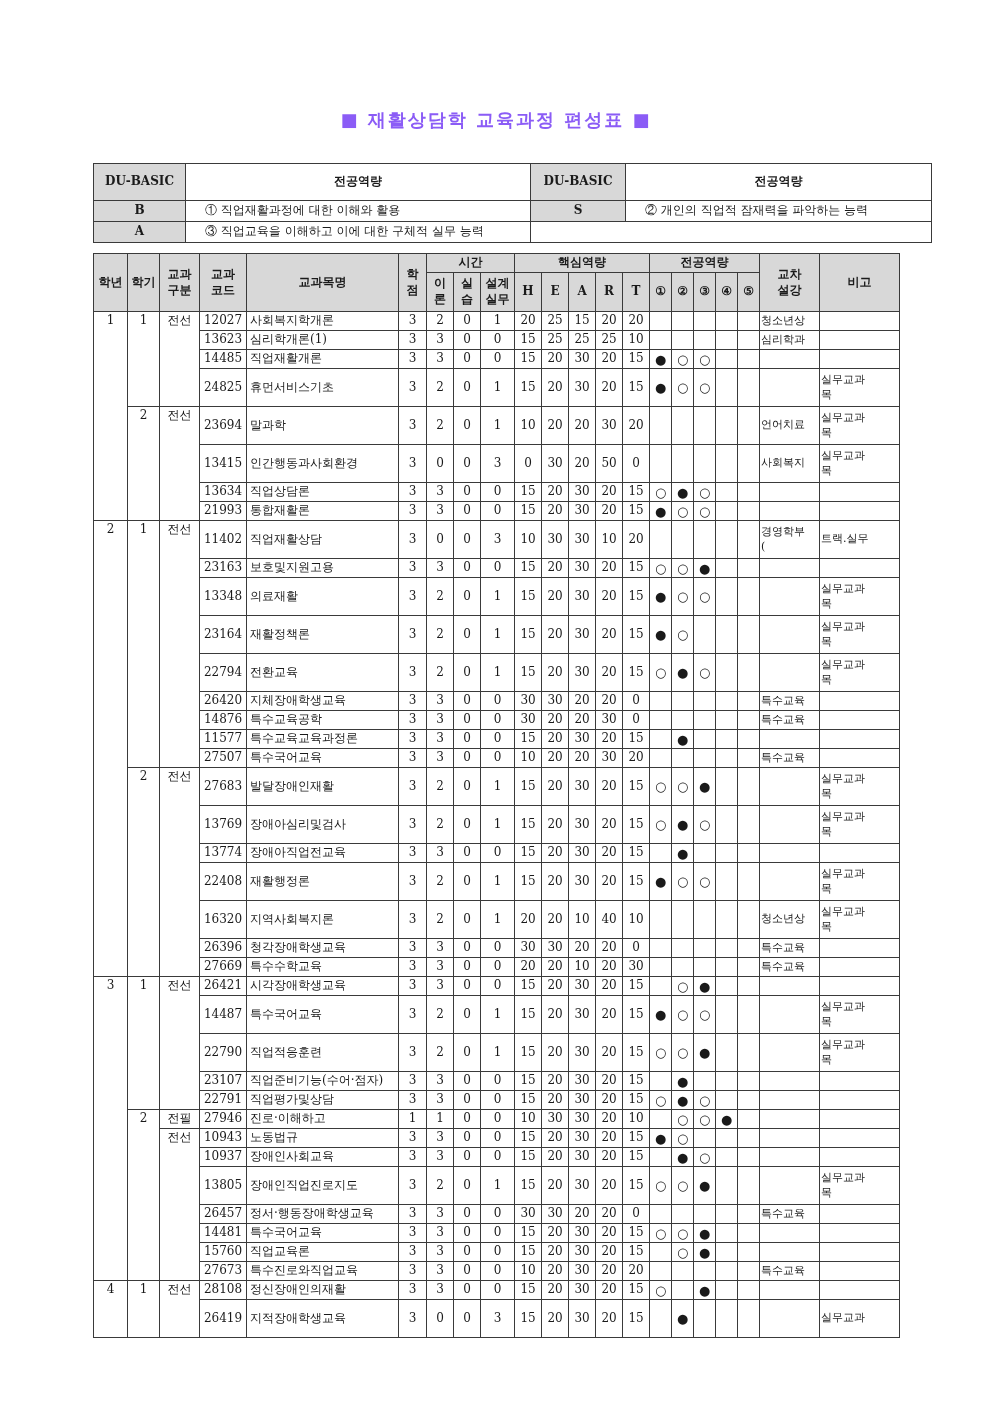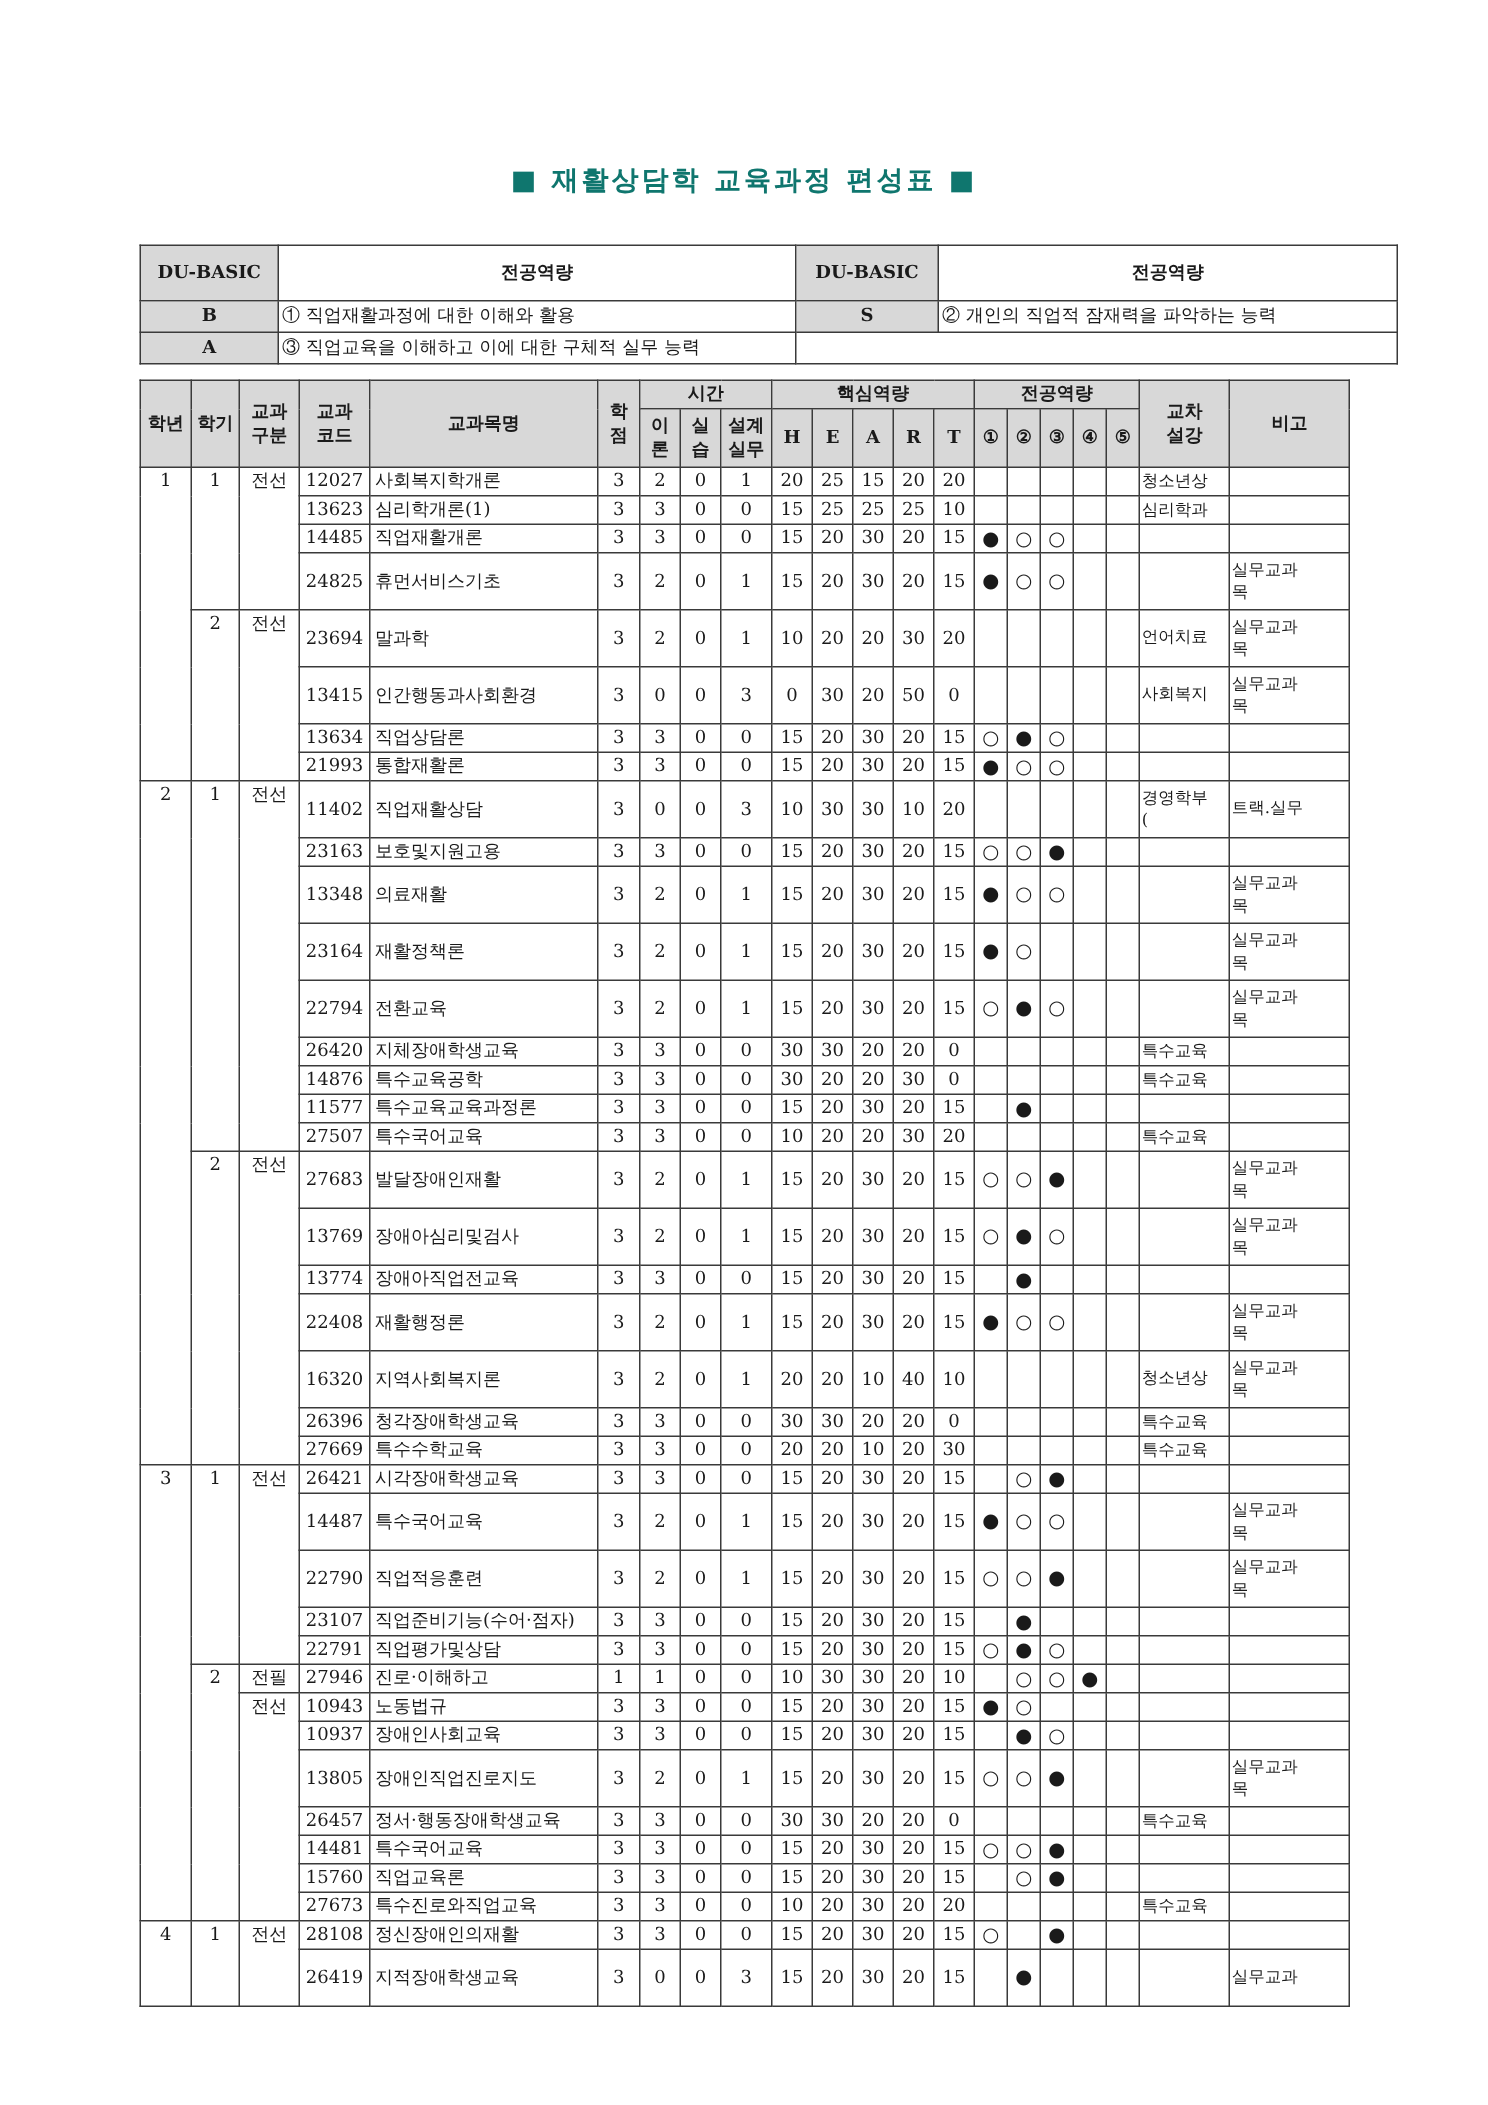--- a/index.html
+++ b/index.html
@@ -4,38 +4,38 @@
 <style>
   html,body{margin:0;padding:0;background:#ffffff;}
   body{
     width:992px;height:1403px;
     font-family:"DejaVu Serif","Liberation Serif",serif;
     color:#000;position:relative;
   }
   .page{position:absolute;left:93px;top:0;width:806px;}
   .title{
     text-align:center;font-size:18px;font-weight:bold;
-    letter-spacing:2px;margin:108px 0 18px 0;color:#0f766e;
+    letter-spacing:2px;margin:108px 0 18px 0;color:#8b5cf6;
   }
   table{border-collapse:collapse;table-layout:fixed;width:806px;}
   td,th{
     border:1px solid #3a3a3a;
     font-size:12px;line-height:1.3;
     padding:1px 2px;overflow:hidden;
     text-align:center;vertical-align:middle;
     white-space:pre-line;color:#1a1a1a;
   }
   th{background:#d8d8d8;font-weight:bold;}
   
   .comp-table{margin-bottom:10px;margin-top:31px;}
   .comp-table .hdr-left{width:75px;height:36px;padding:0 8px;word-break:break-all;}
   .comp-table .desc-left{width:340px;}
   .comp-table .hdr-right{width:90px;}
   .comp-table .desc-right{width:301px;}
-  .comp-table td.desc{text-align:left;padding-left:2px;}
+  .comp-table td.desc{text-align:left;padding-left:19px;}
   .comp-table tr{height:21px;}
   
   .main-table thead tr.grp{height:19px;}
   .main-table thead tr.sub th{height:36px;}
   .main-table tbody tr{height:19px;}
   .main-table tbody tr.tall{height:38px;}
   .main-table td.topv{vertical-align:top;padding-top:1px;}
   .main-table td.lft{text-align:left;padding-left:3px;}
   .main-table td.mark{font-size:13px;line-height:1;}
   .main-table td{letter-spacing:0;}

